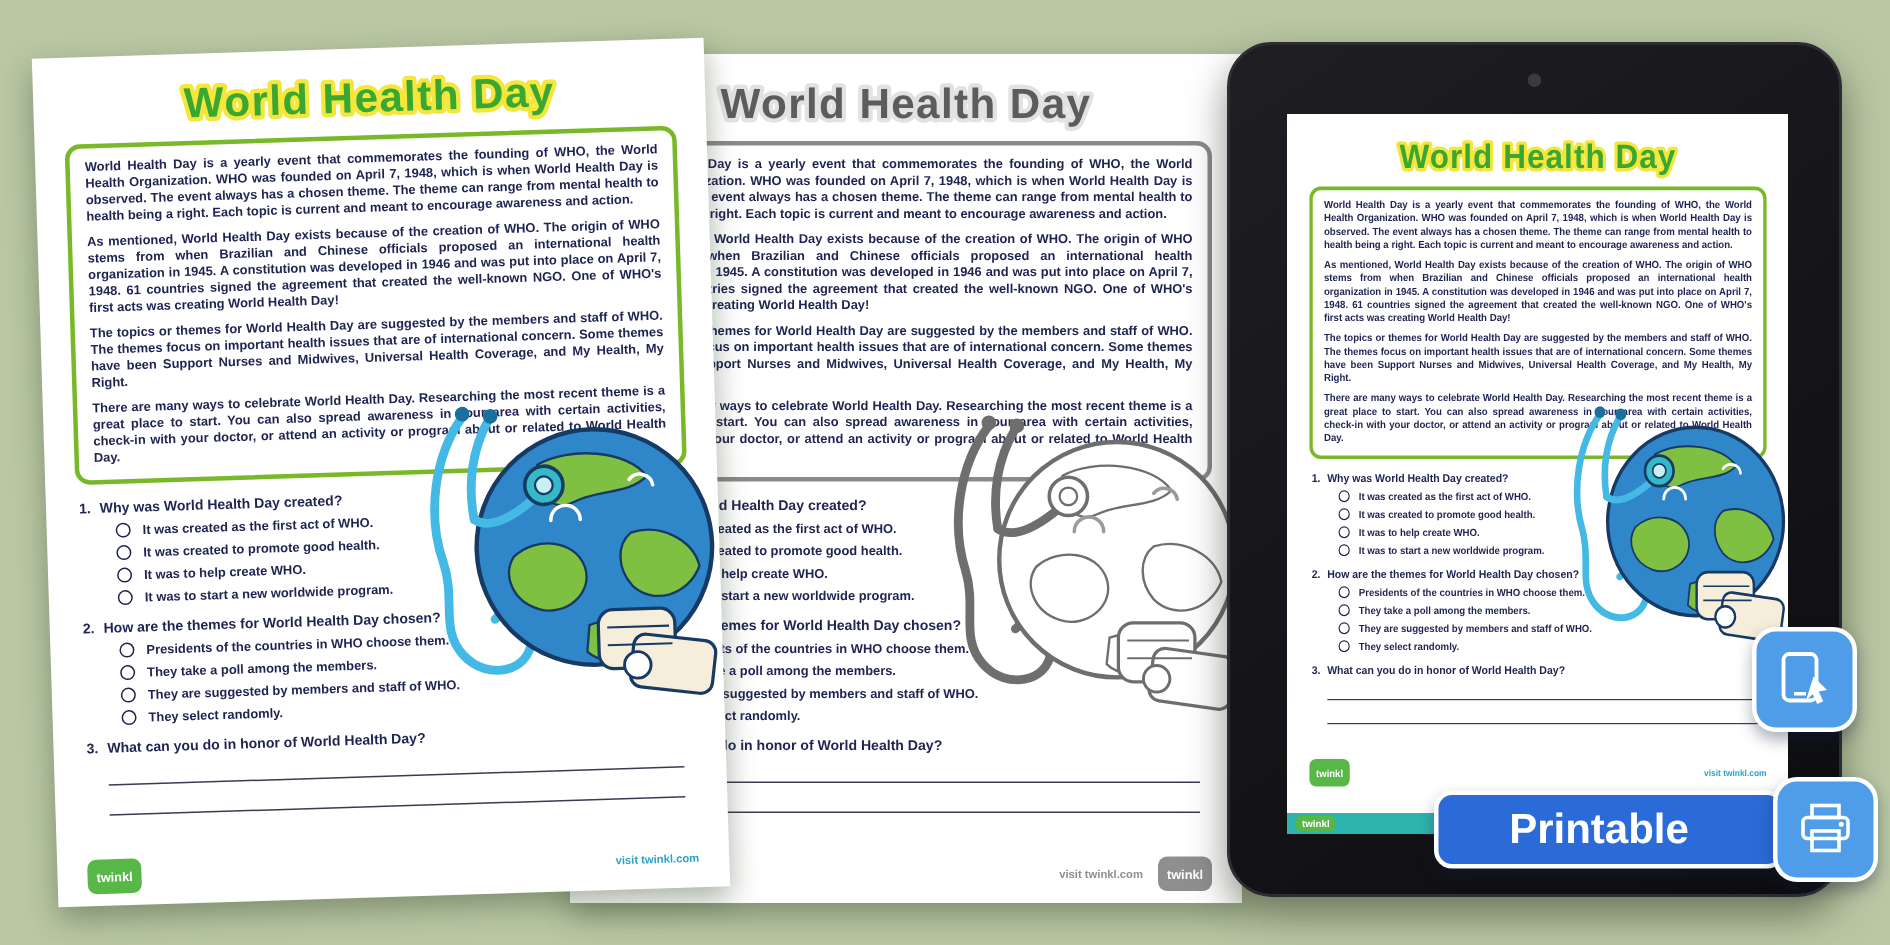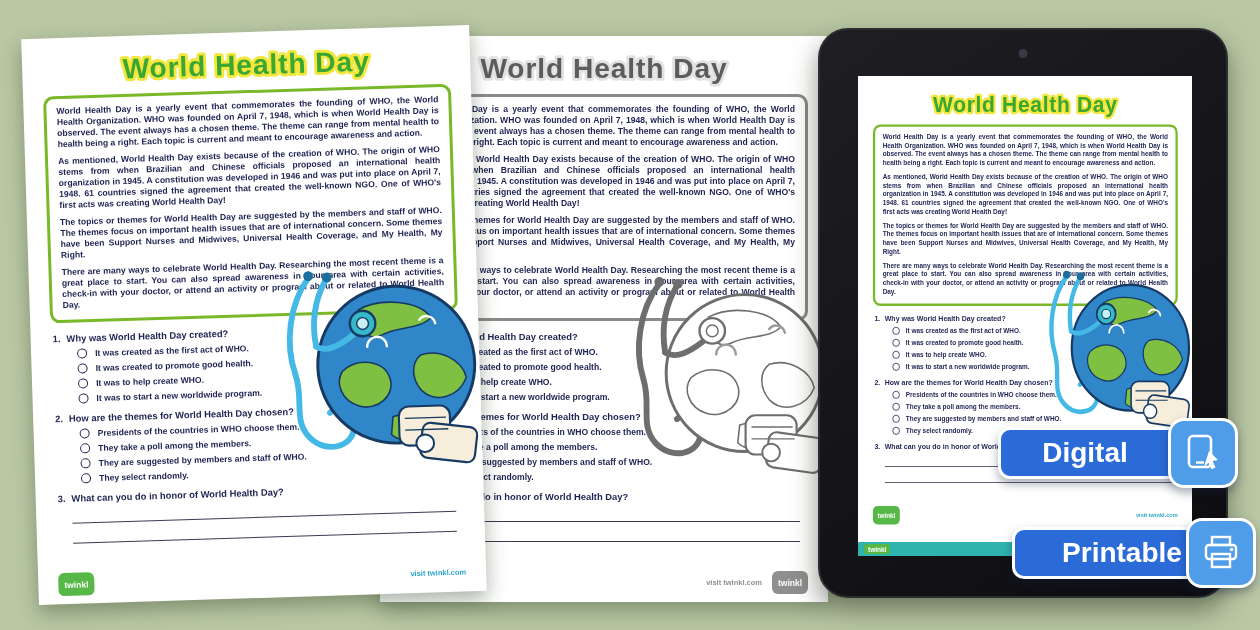--- a/index.html
+++ b/index.html
@@ -81,21 +81,21 @@
   .badge { position:absolute; z-index:6; }
   .badge .bar { position:absolute; left:0; top:9px; height:52px; background:#2b6bd8;
                 border:3px solid #fff; border-radius:12px; color:#fff; display:flex;
                 align-items:center; justify-content:center; font-size:28px; font-weight:700;
                 box-shadow:0 5px 10px rgba(20,30,60,.35); box-sizing:border-box; }
   .badge .tile { position:absolute; right:0; top:0; width:70px; height:70px; background:#4f9ce8;
                  border:3px solid #fff; border-radius:16px; display:flex; align-items:center;
                  justify-content:center; box-shadow:0 5px 10px rgba(20,30,60,.35); box-sizing:border-box; }
   .badge.digital { left:998px; top:418px; width:240px; height:70px; }
   .badge.digital .bar { width:188px; padding-right:14px; }
-  .badge.printable { left:1012px; top:518px; width:244px; height:70px; }
+  .badge.printable { left:956px; top:518px; width:296px; height:70px; }
   .badge.printable .bar { width:234px; padding-right:14px; }
 </style>
 </head>
 <body>
 
 <div class="stage">
 
   <div class="page back bw">
   <div class="sheet-inner">
     <svg class="title-svg" viewBox="0 0 320 42">
@@ -410,23 +410,20 @@
     </svg>
 
     <div class="sheet-footer">
       <div class="twinkl-chip">twinkl</div>
       <div class="visit-link">visit twinkl.com</div>
     </div>
   </div>
 </div>
 
   <div class="badge digital">
-    <div class="bar">
-      <span>Digital</span>
-    </div>
     <div class="tile">
       <svg width="40" height="40" viewBox="0 0 40 40">
         <rect x="6" y="3" width="22" height="31" rx="4" fill="none" stroke="#fff" stroke-width="2.6"></rect>
         <line x1="13" y1="29.5" x2="21" y2="29.5" stroke="#fff" stroke-width="2.4"></line>
         <path d="M26 18 l9 9 -5.5 1 3 6.5 -4 1.8 -3 -6.5 -4.5 4 z" fill="#fff"></path>
       </svg>
     </div>
   </div>
 
   <div class="badge printable">

